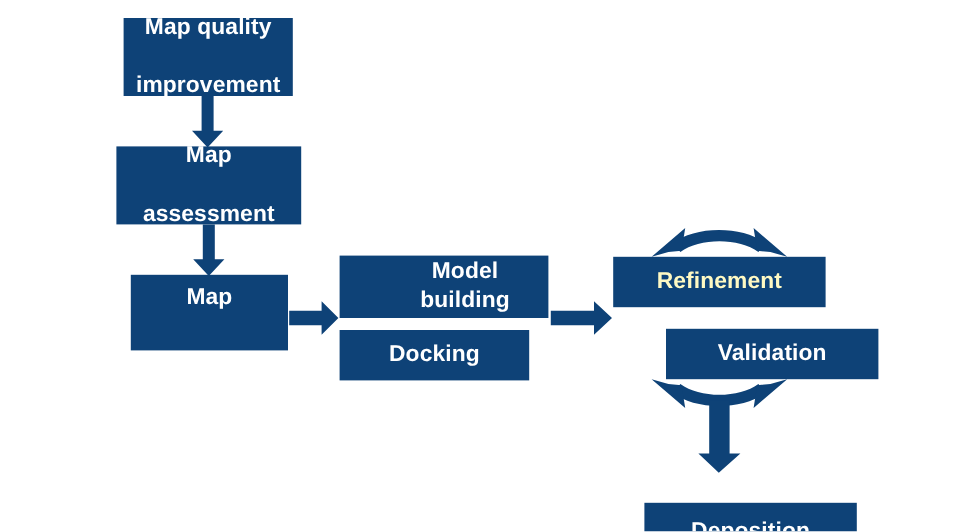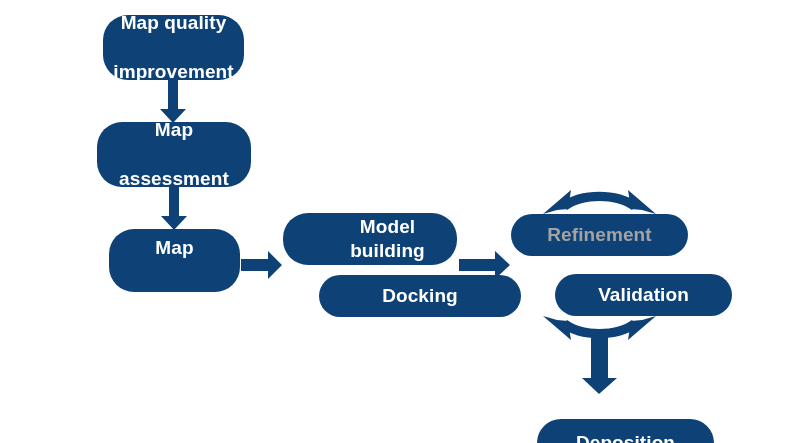--- a/index.html
+++ b/index.html
@@ -25,32 +25,31 @@
     align-items: center;
     justify-content: center;
     text-align: center;
     font-size: 19px;
     font-weight: 700;
     line-height: 1.28;
     letter-spacing: 0.1px;
     box-sizing: border-box;
     padding: 2px 6px;
     z-index: 3;
-    border-radius: 25px;
   }
   .node span {
     display: block;
     width: 100%;
   }
   
   #node-map-quality-assessment { left: 103px; top: 15px;  width: 141px; height: 65px; }
   #node-map-improvement        { left: 97px;  top: 122px; width: 154px; height: 65px; }
   #node-map-symmetry           { left: 109px; top: 229px; width: 131px; height: 63px; }
   #node-model-building         { left: 283px; top: 213px; width: 174px; height: 52px; padding-left: 41px; }
-  #node-docking                { left: 283px; top: 275px; width: 202px; height: 42px; margin-left: 36px; }
+  #node-docking                { left: 283px; top: 275px; width: 158px; height: 42px; }
   #node-refinement             { left: 511px; top: 214px; width: 177px; height: 42px; }
   #node-validation             { left: 511px; top: 274px; width: 177px; height: 42px; margin-left: 44px; }
   #node-deposition             { left: 537px; top: 393px; width: 177px; height: 48px; margin-top: 26px; }
 
   .svg-layer {
     position: absolute;
     left: 0;
     top: 0;
     width: 800px;
     height: 443px;
@@ -118,21 +117,21 @@
   </div>
 
   <div class="node" id="node-model-building" style="background: rgb(14, 66, 119); color: rgb(255, 255, 255);">
     <span>Model building</span>
   </div>
 
   <div class="node" id="node-docking" style="background: rgb(14, 66, 119); color: rgb(255, 255, 255);">
     <span>Docking</span>
   </div>
 
-  <div class="node" id="node-refinement" style="background: rgb(14, 66, 119); color: #a3a3a3;">
+  <div class="node" id="node-refinement" style="background: rgb(14, 66, 119); color: #fef9c3;">
     <span>Refinement</span>
   </div>
 
   <div class="node" id="node-validation" style="background: rgb(14, 66, 119); color: rgb(255, 255, 255);">
     <span>Validation</span>
   </div>
 
   <div class="node" id="node-deposition" style="background: rgb(14, 66, 119); color: rgb(255, 255, 255);">
     <span>Deposition</span>
   </div>

